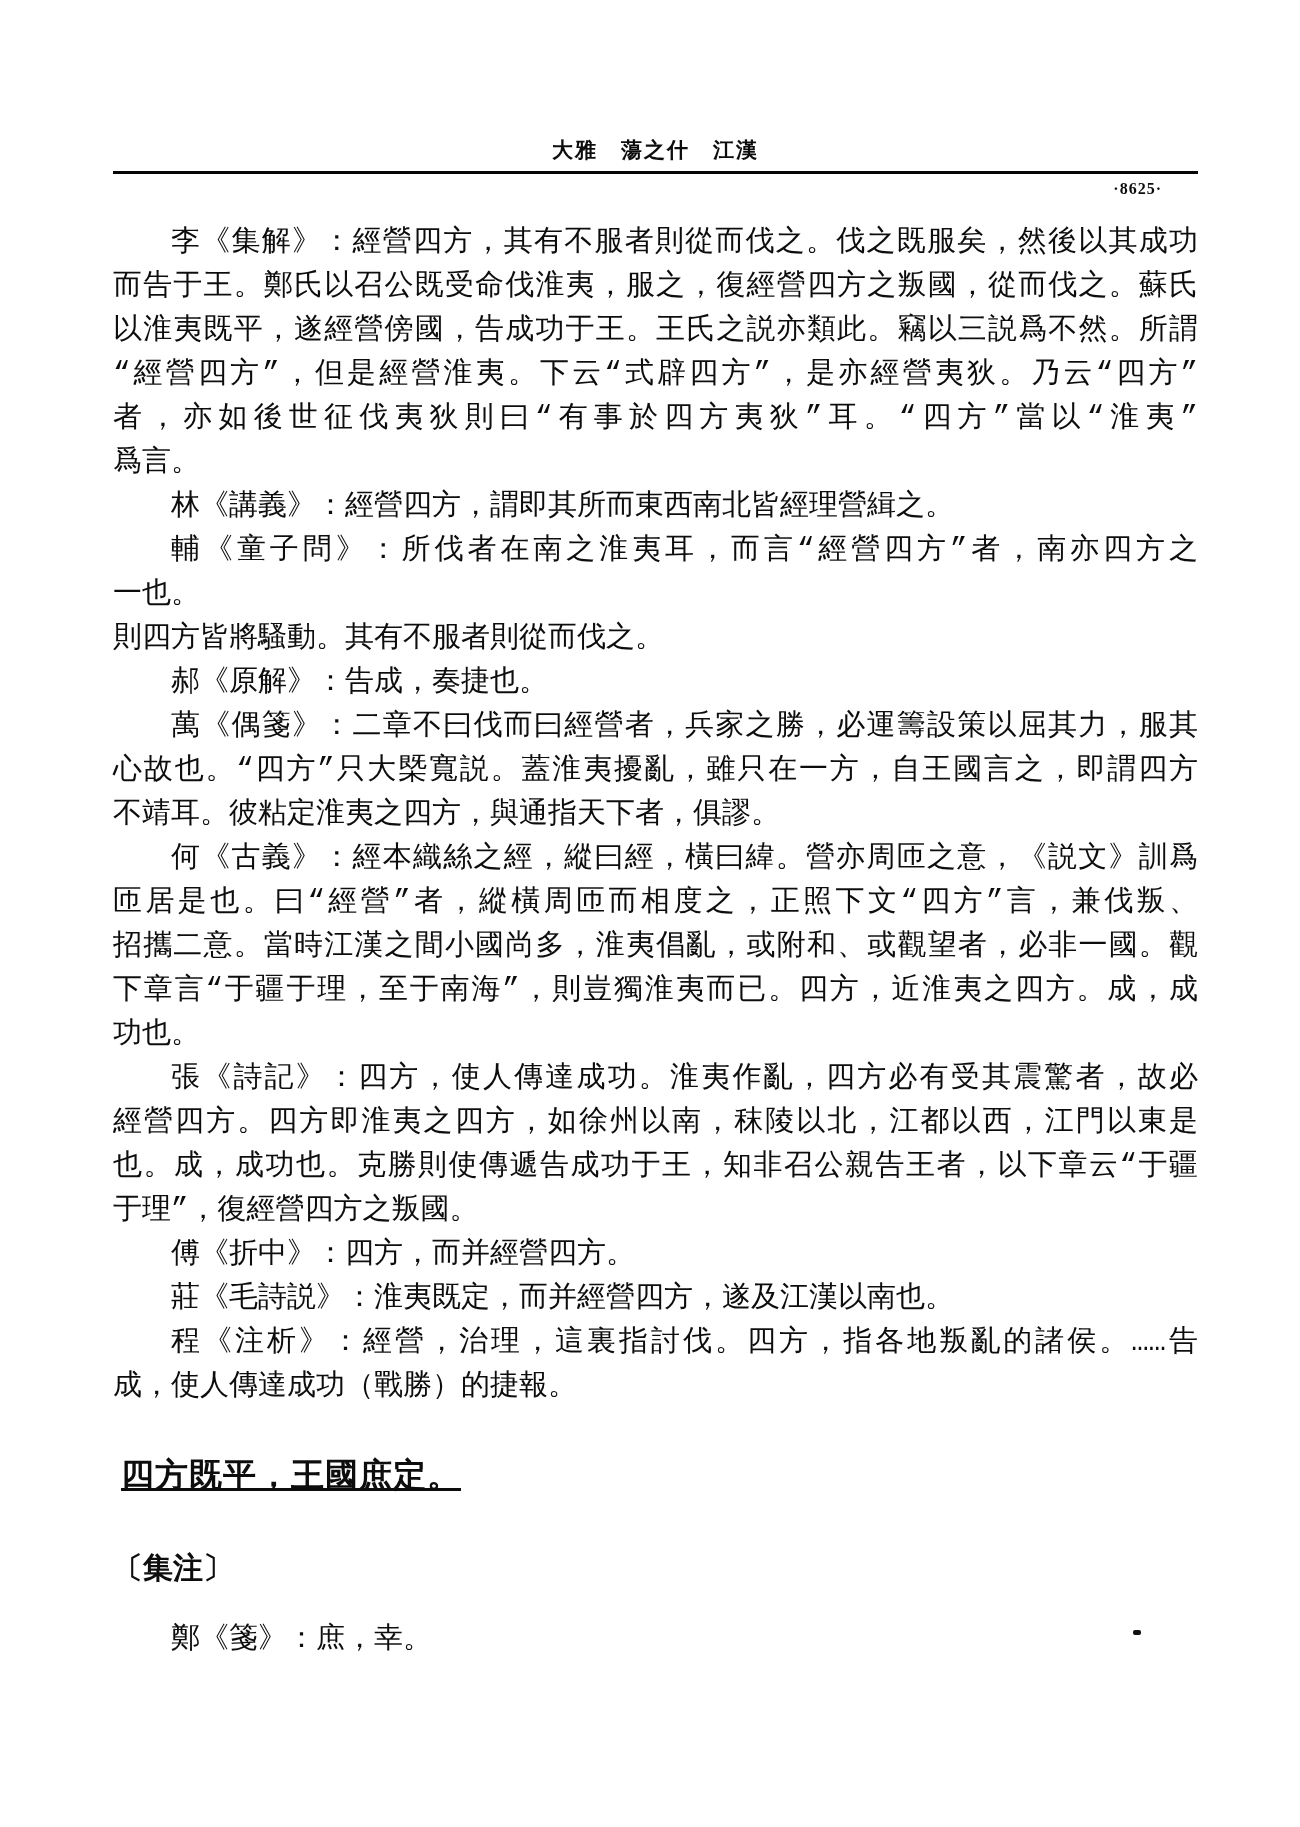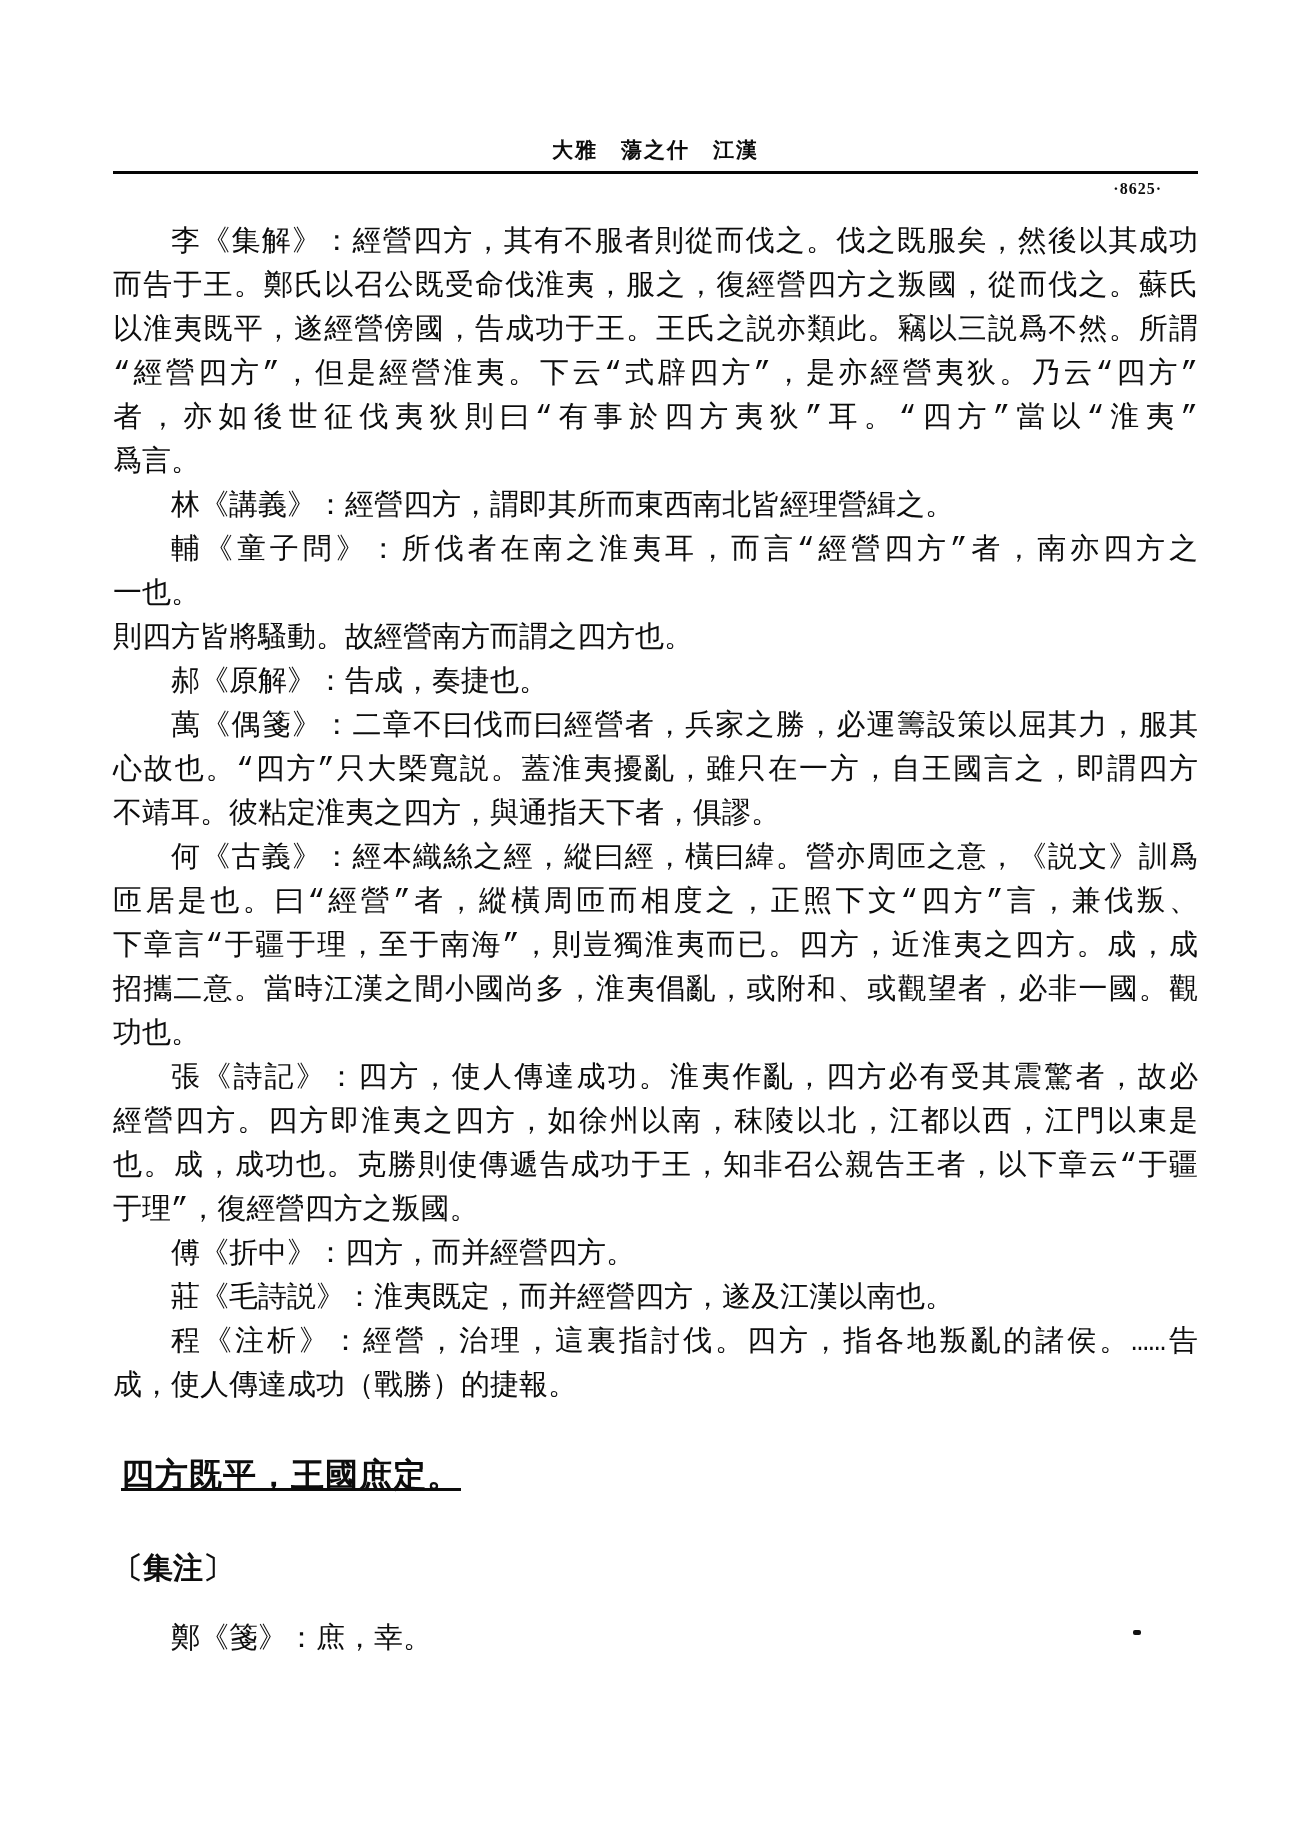--- a/index.html
+++ b/index.html
@@ -110,29 +110,29 @@
     <div class="body-text">
       <div class="line indent fill">李《集解》：經營四方，其有不服者則從而伐之。伐之既服矣，然後以其成功</div>
       <div class="line fill">而告于王。鄭氏以召公既受命伐淮夷，服之，復經營四方之叛國，從而伐之。蘇氏</div>
       <div class="line fill">以淮夷既平，遂經營傍國，告成功于王。王氏之説亦類此。竊以三説爲不然。所謂</div>
       <div class="line fill">“經營四方”，但是經營淮夷。下云“式辟四方”，是亦經營夷狄。乃云“四方”</div>
       <div class="line fill">者，亦如後世征伐夷狄則曰“有事於四方夷狄”耳。“四方”當以“淮夷”</div>
       <div class="line">爲言。</div>
       <div class="line indent">林《講義》：經營四方，謂即其所而東西南北皆經理營緝之。</div>
       <div class="line indent fill">輔《童子問》：所伐者在南之淮夷耳，而言“經營四方”者，南亦四方之</div>
       <div class="line">一也。</div>
-      <div class="line">則四方皆將騷動。故經營南方而謂之四方也。</div>
+      <div class="line">則四方皆將騷動。其有不服者則從而伐之。</div>
       <div class="line indent">郝《原解》：告成，奏捷也。</div>
       <div class="line indent fill">萬《偶箋》：二章不曰伐而曰經營者，兵家之勝，必運籌設策以屈其力，服其</div>
       <div class="line fill">心故也。“四方”只大槩寬説。蓋淮夷擾亂，雖只在一方，自王國言之，即謂四方</div>
       <div class="line">不靖耳。彼粘定淮夷之四方，與通指天下者，俱謬。</div>
       <div class="line indent fill">何《古義》：經本織絲之經，縱曰經，橫曰緯。營亦周匝之意，《説文》訓爲</div>
       <div class="line fill">匝居是也。曰“經營”者，縱橫周匝而相度之，正照下文“四方”言，兼伐叛、</div>
+      <div class="line fill">招攜二意。當時江漢之間小國尚多，淮夷倡亂，或附和、或觀望者，必非一國。觀</div>
       <div class="line fill">下章言“于疆于理，至于南海”，則豈獨淮夷而已。四方，近淮夷之四方。成，成</div>
-      <div class="line fill">招攜二意。當時江漢之間小國尚多，淮夷倡亂，或附和、或觀望者，必非一國。觀</div>
       <div class="line">功也。</div>
       <div class="line indent fill">張《詩記》：四方，使人傳達成功。淮夷作亂，四方必有受其震驚者，故必</div>
       <div class="line fill">經營四方。四方即淮夷之四方，如徐州以南，秣陵以北，江都以西，江門以東是</div>
       <div class="line fill">也。成，成功也。克勝則使傳遞告成功于王，知非召公親告王者，以下章云“于疆</div>
       <div class="line">于理”，復經營四方之叛國。</div>
       <div class="line indent">傅《折中》：四方，而并經營四方。</div>
       <div class="line indent">莊《毛詩説》：淮夷既定，而并經營四方，遂及江漢以南也。</div>
       <div class="line indent fill">程《注析》：經營，治理，這裏指討伐。四方，指各地叛亂的諸侯。……告</div>
       <div class="line">成，使人傳達成功（戰勝）的捷報。</div>
     </div>

